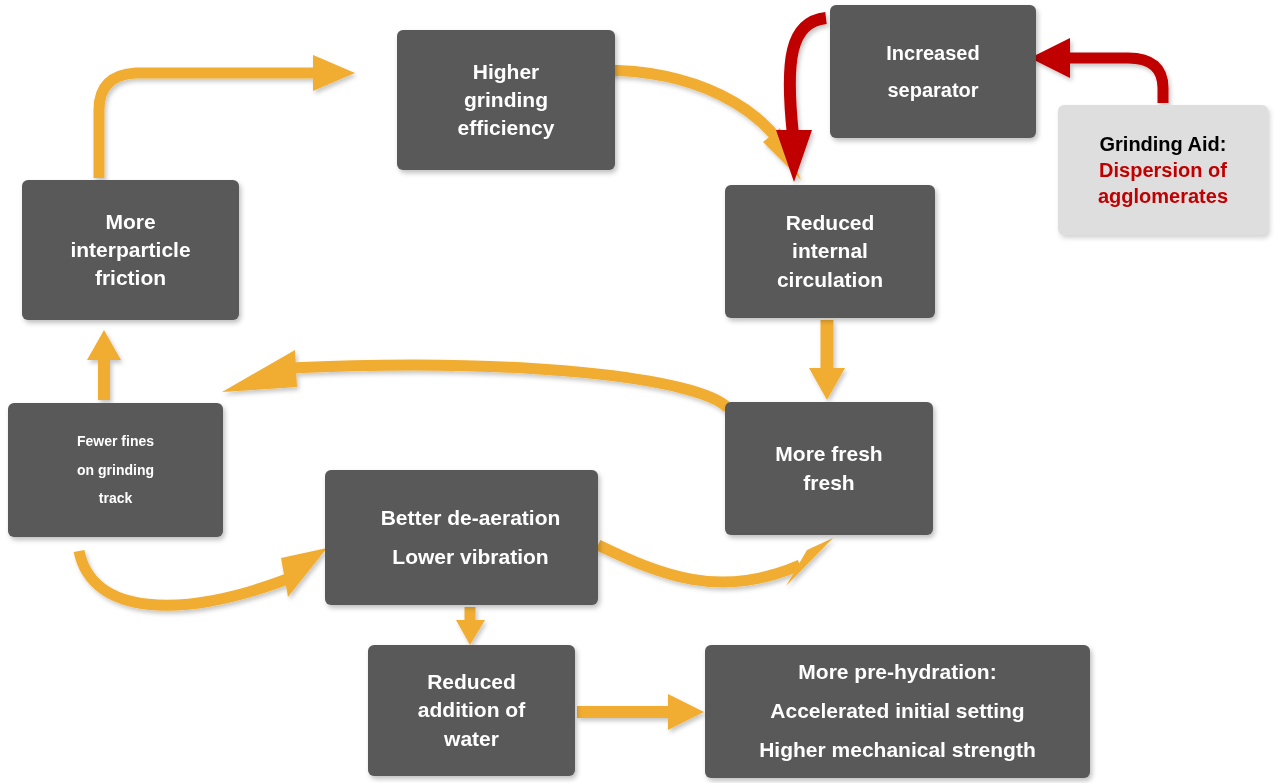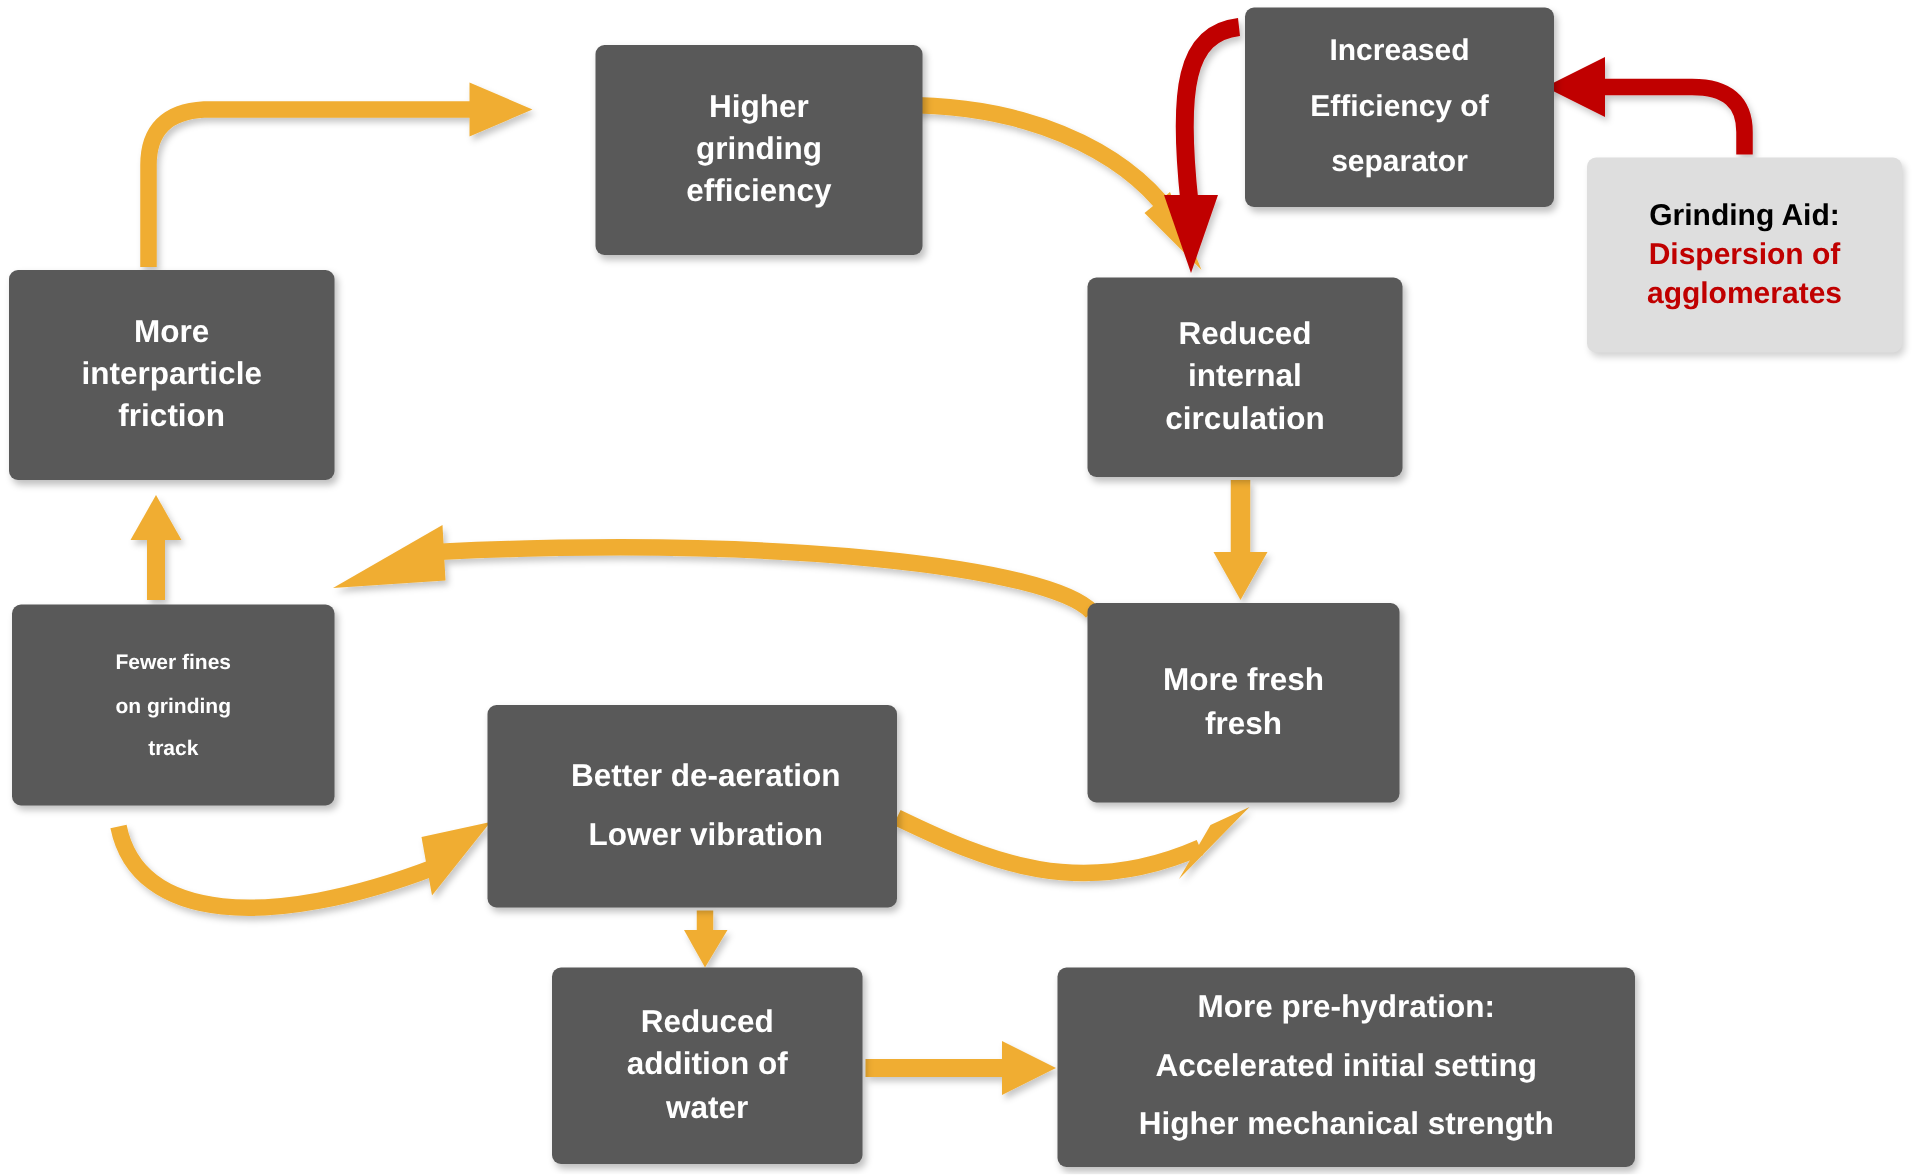--- a/index.html
+++ b/index.html
@@ -123,31 +123,30 @@
   </svg>
 
   <div class="node" style="left:363px; top:30px; width:218px; height:140px; font-size:21px;margin-left:34px;">
     <span class="ln">Higher</span>
     <span class="ln">grinding</span>
     <span class="ln">efficiency</span>
   </div>
 
   <div class="node wide-lines" style="left:830px; top:5px; width:206px; height:133px; font-size:20px;">
     <span class="ln">Increased</span>
-    <span class="ln">Efficiency of</span>
     <span class="ln">separator</span>
   </div>
 
   <div class="node aid" style="left:1058px; top:105px; width:210px; height:130px; font-size:20px;">
     <span class="ln">Grinding Aid:</span>
     <span class="ln red">Dispersion of</span>
     <span class="ln red">agglomerates</span>
   </div>
 
-  <div class="node" style="left:6px; top:180px; width:217px; height:140px; font-size:21px;">
+  <div class="node" style="left:22px; top:180px; width:217px; height:140px; font-size:21px;">
     <span class="ln">More</span>
     <span class="ln">interparticle</span>
     <span class="ln">friction</span>
   </div>
 
   <div class="node" style="left:725px; top:185px; width:210px; height:133px; font-size:21px;">
     <span class="ln">Reduced</span>
     <span class="ln">internal</span>
     <span class="ln">circulation</span>
   </div>

